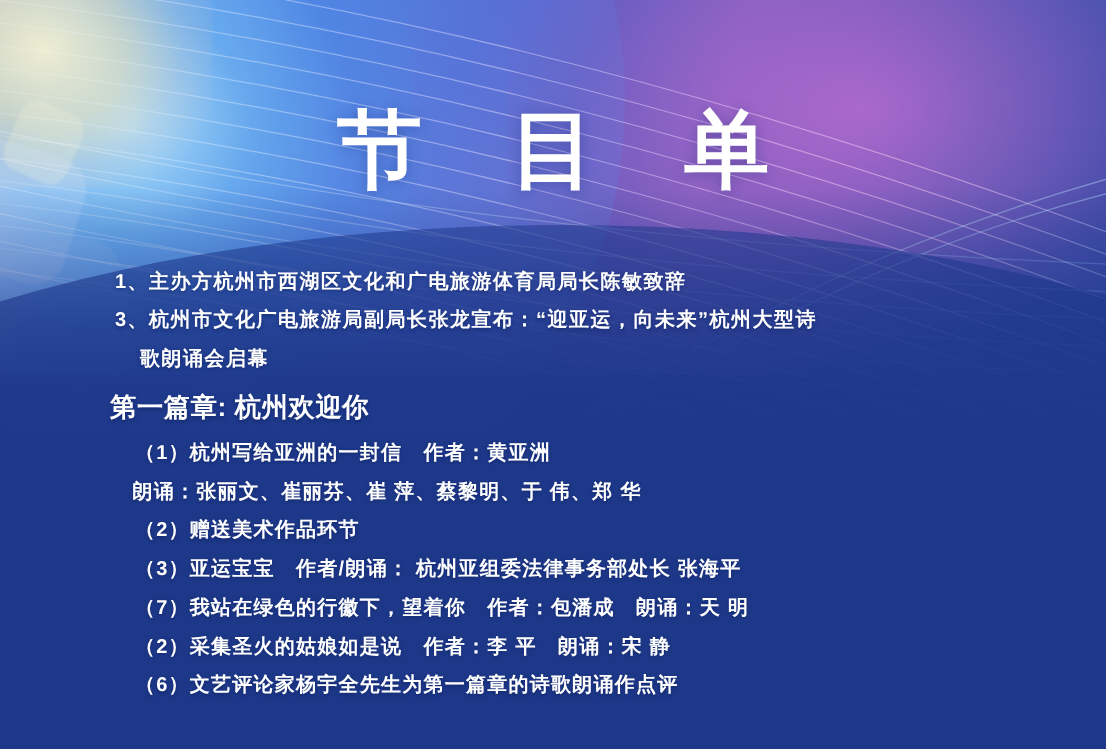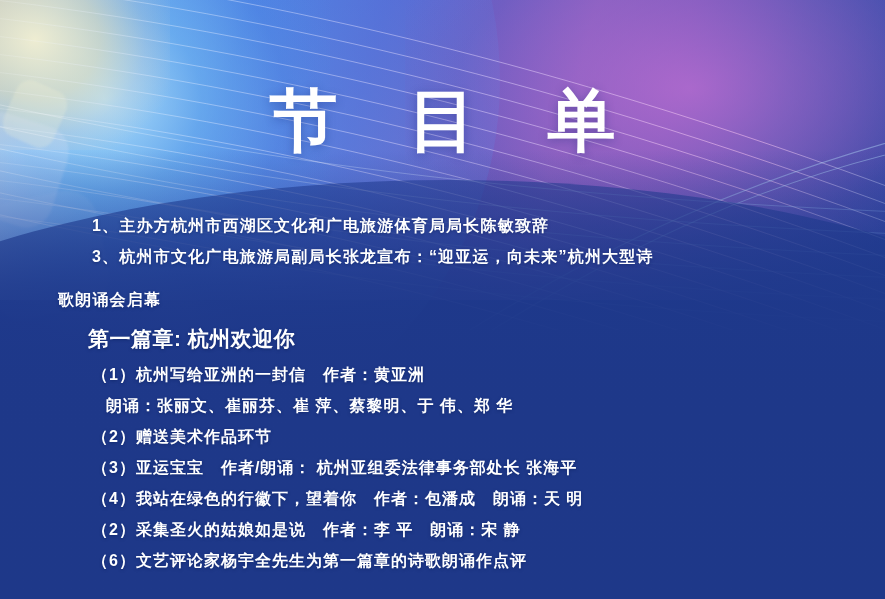--- a/index.html
+++ b/index.html
@@ -121,32 +121,32 @@
   .row{
     color:#ffffff;
     font-size:16px;
     font-weight:bold;
     line-height:31px;
     white-space:nowrap;
     text-shadow:0 1px 3px rgba(10,30,90,0.55);
     font-family:"Liberation Sans","DejaVu Sans",sans-serif;
   }
   .agenda{padding-left:92px;letter-spacing:1.2px;}
-  .agenda-cont{padding-left:58px;letter-spacing:1.2px;margin-top:12px;}
+  .agenda-cont{padding-left:112px;letter-spacing:1.2px;}
 
   .chapter{
     padding-left:88px;
     font-size:21px;
     font-weight:bold;
     line-height:40px;
     letter-spacing:0.5px;
     font-family:Liberation Sans, sans-serif;
   }
 
-  .item{padding-left:92px;letter-spacing:1.0px;line-height:31px;}
+  .item{padding-left:92px;letter-spacing:1.0px;line-height:31px;margin-left:16px;}
   .item-cont{padding-left:106px;letter-spacing:1.0px;line-height:31px;}
 
   .gap-s{height:4px;}
 </style>
 </head>
 <body>
 
 <div id="stage">
 
   <div class="bg bg-base"></div>
@@ -224,19 +224,19 @@
       <div class="row agenda-cont">歌朗诵会启幕</div>
 
       <div class="gap-s"></div>
 
       <div class="row chapter">第一篇章: 杭州欢迎你</div>
 
       <div class="row item">（1）杭州写给亚洲的一封信　作者：黄亚洲</div>
       <div class="row item-cont">朗诵：张丽文、崔丽芬、崔 萍、蔡黎明、于 伟、郑 华</div>
       <div class="row item">（2）赠送美术作品环节</div>
       <div class="row item">（3）亚运宝宝　作者/朗诵： 杭州亚组委法律事务部处长 张海平</div>
-      <div class="row item">（4）我站在绿色的行徽下，望着你　作者：包潘成　朗诵：天 明</div>
+      <div class="row item">（7）我站在绿色的行徽下，望着你　作者：包潘成　朗诵：天 明</div>
       <div class="row item">（2）采集圣火的姑娘如是说　作者：李 平　朗诵：宋 静</div>
       <div class="row item">（6）文艺评论家杨宇全先生为第一篇章的诗歌朗诵作点评</div>
 
     </div>
   </div>
 </div>
 
 </body></html>

